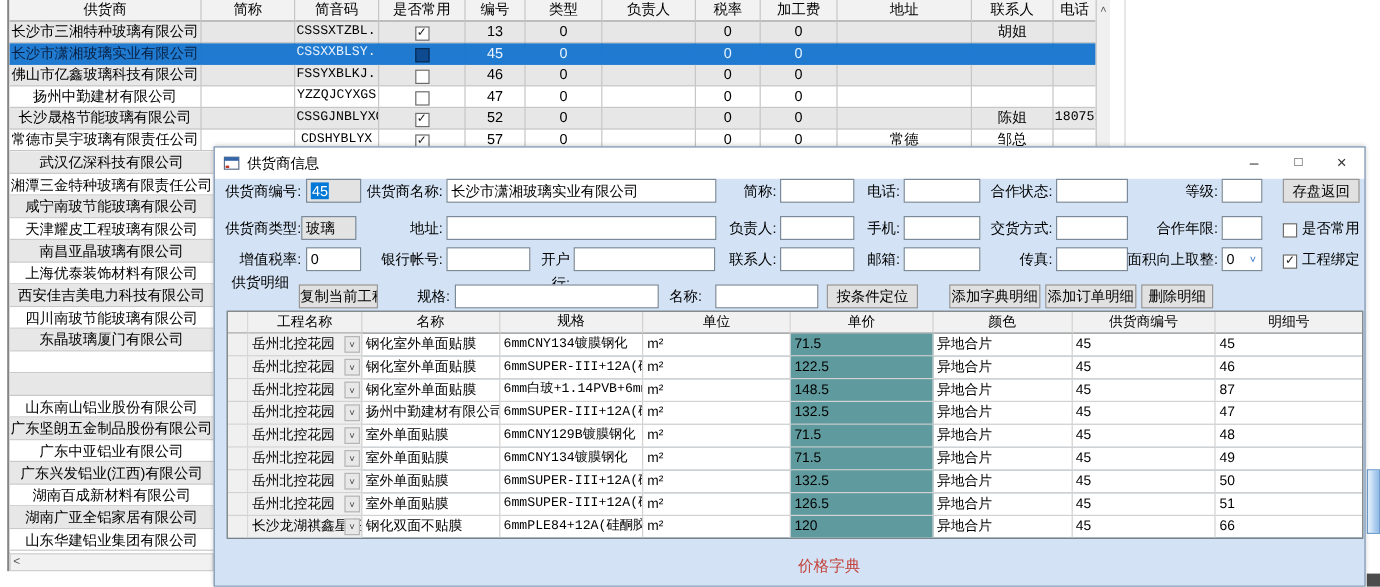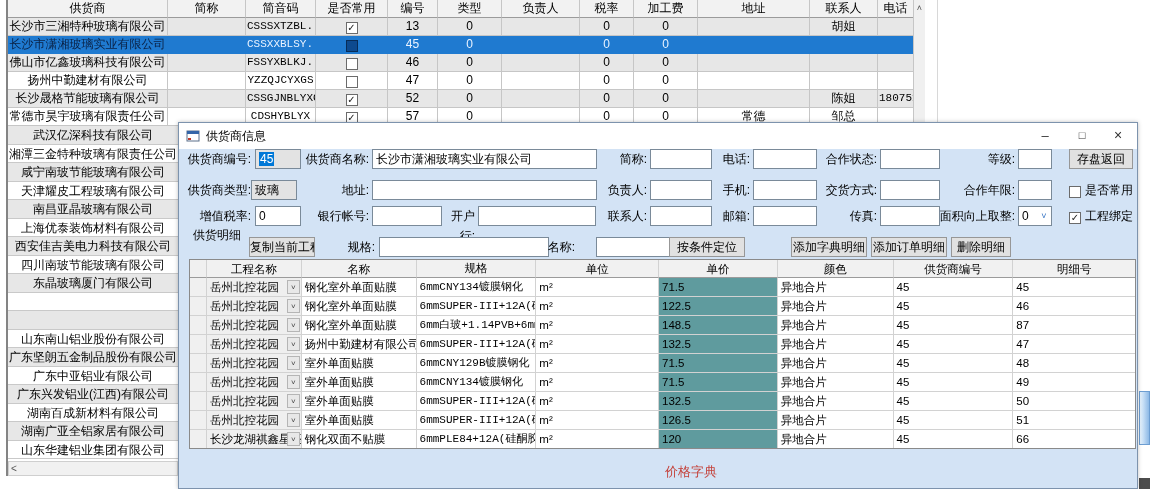--- a/index.html
+++ b/index.html
@@ -317,23 +317,23 @@
       <span>0</span><span class="sarr">˅</span>
     </div>
     <div class="cbrow" style="left:890px;top:83px">
       <span class="cb checked"></span><span>工程绑定</span>
     </div>
 
     <div class="dsection" style="left:14px;top:104px">供货明细</div>
     <div class="btn" style="left:70px;top:114px;width:66px">复制当前工程</div>
     <div class="flabel" style="left:160px;top:114px;width:36px">规格:</div>
     <div class="ipt" style="left:200px;top:114px;width:170px"></div>
-    <div class="flabel" style="left:360px;top:114px;width:36px">名称:</div>
+    <div class="flabel" style="left:370px;top:114px;width:36px">名称:</div>
     <div class="ipt" style="left:417px;top:114px;width:86px"></div>
-    <div class="btn" style="left:490px;top:114px;width:76px">按条件定位</div>
+    <div class="btn" style="left:510px;top:114px;width:76px">按条件定位</div>
     <div class="btn" style="left:612px;top:114px;width:76px">添加字典明细</div>
     <div class="btn" style="left:692px;top:114px;width:76px">添加订单明细</div>
     <div class="btn" style="left:772px;top:114px;width:60px">删除明细</div>
 
     <div class="grid">
       <div class="g-head">
         <div class="gc gi"></div>
         <div class="gc gp" style="background:#f1f1f1;padding-right:3px">工程名称</div>
         <div class="gc gn">名称</div>
         <div class="gc gs" style="font-family:Liberation Mono, monospace;font-size:11.5px">规格</div>

